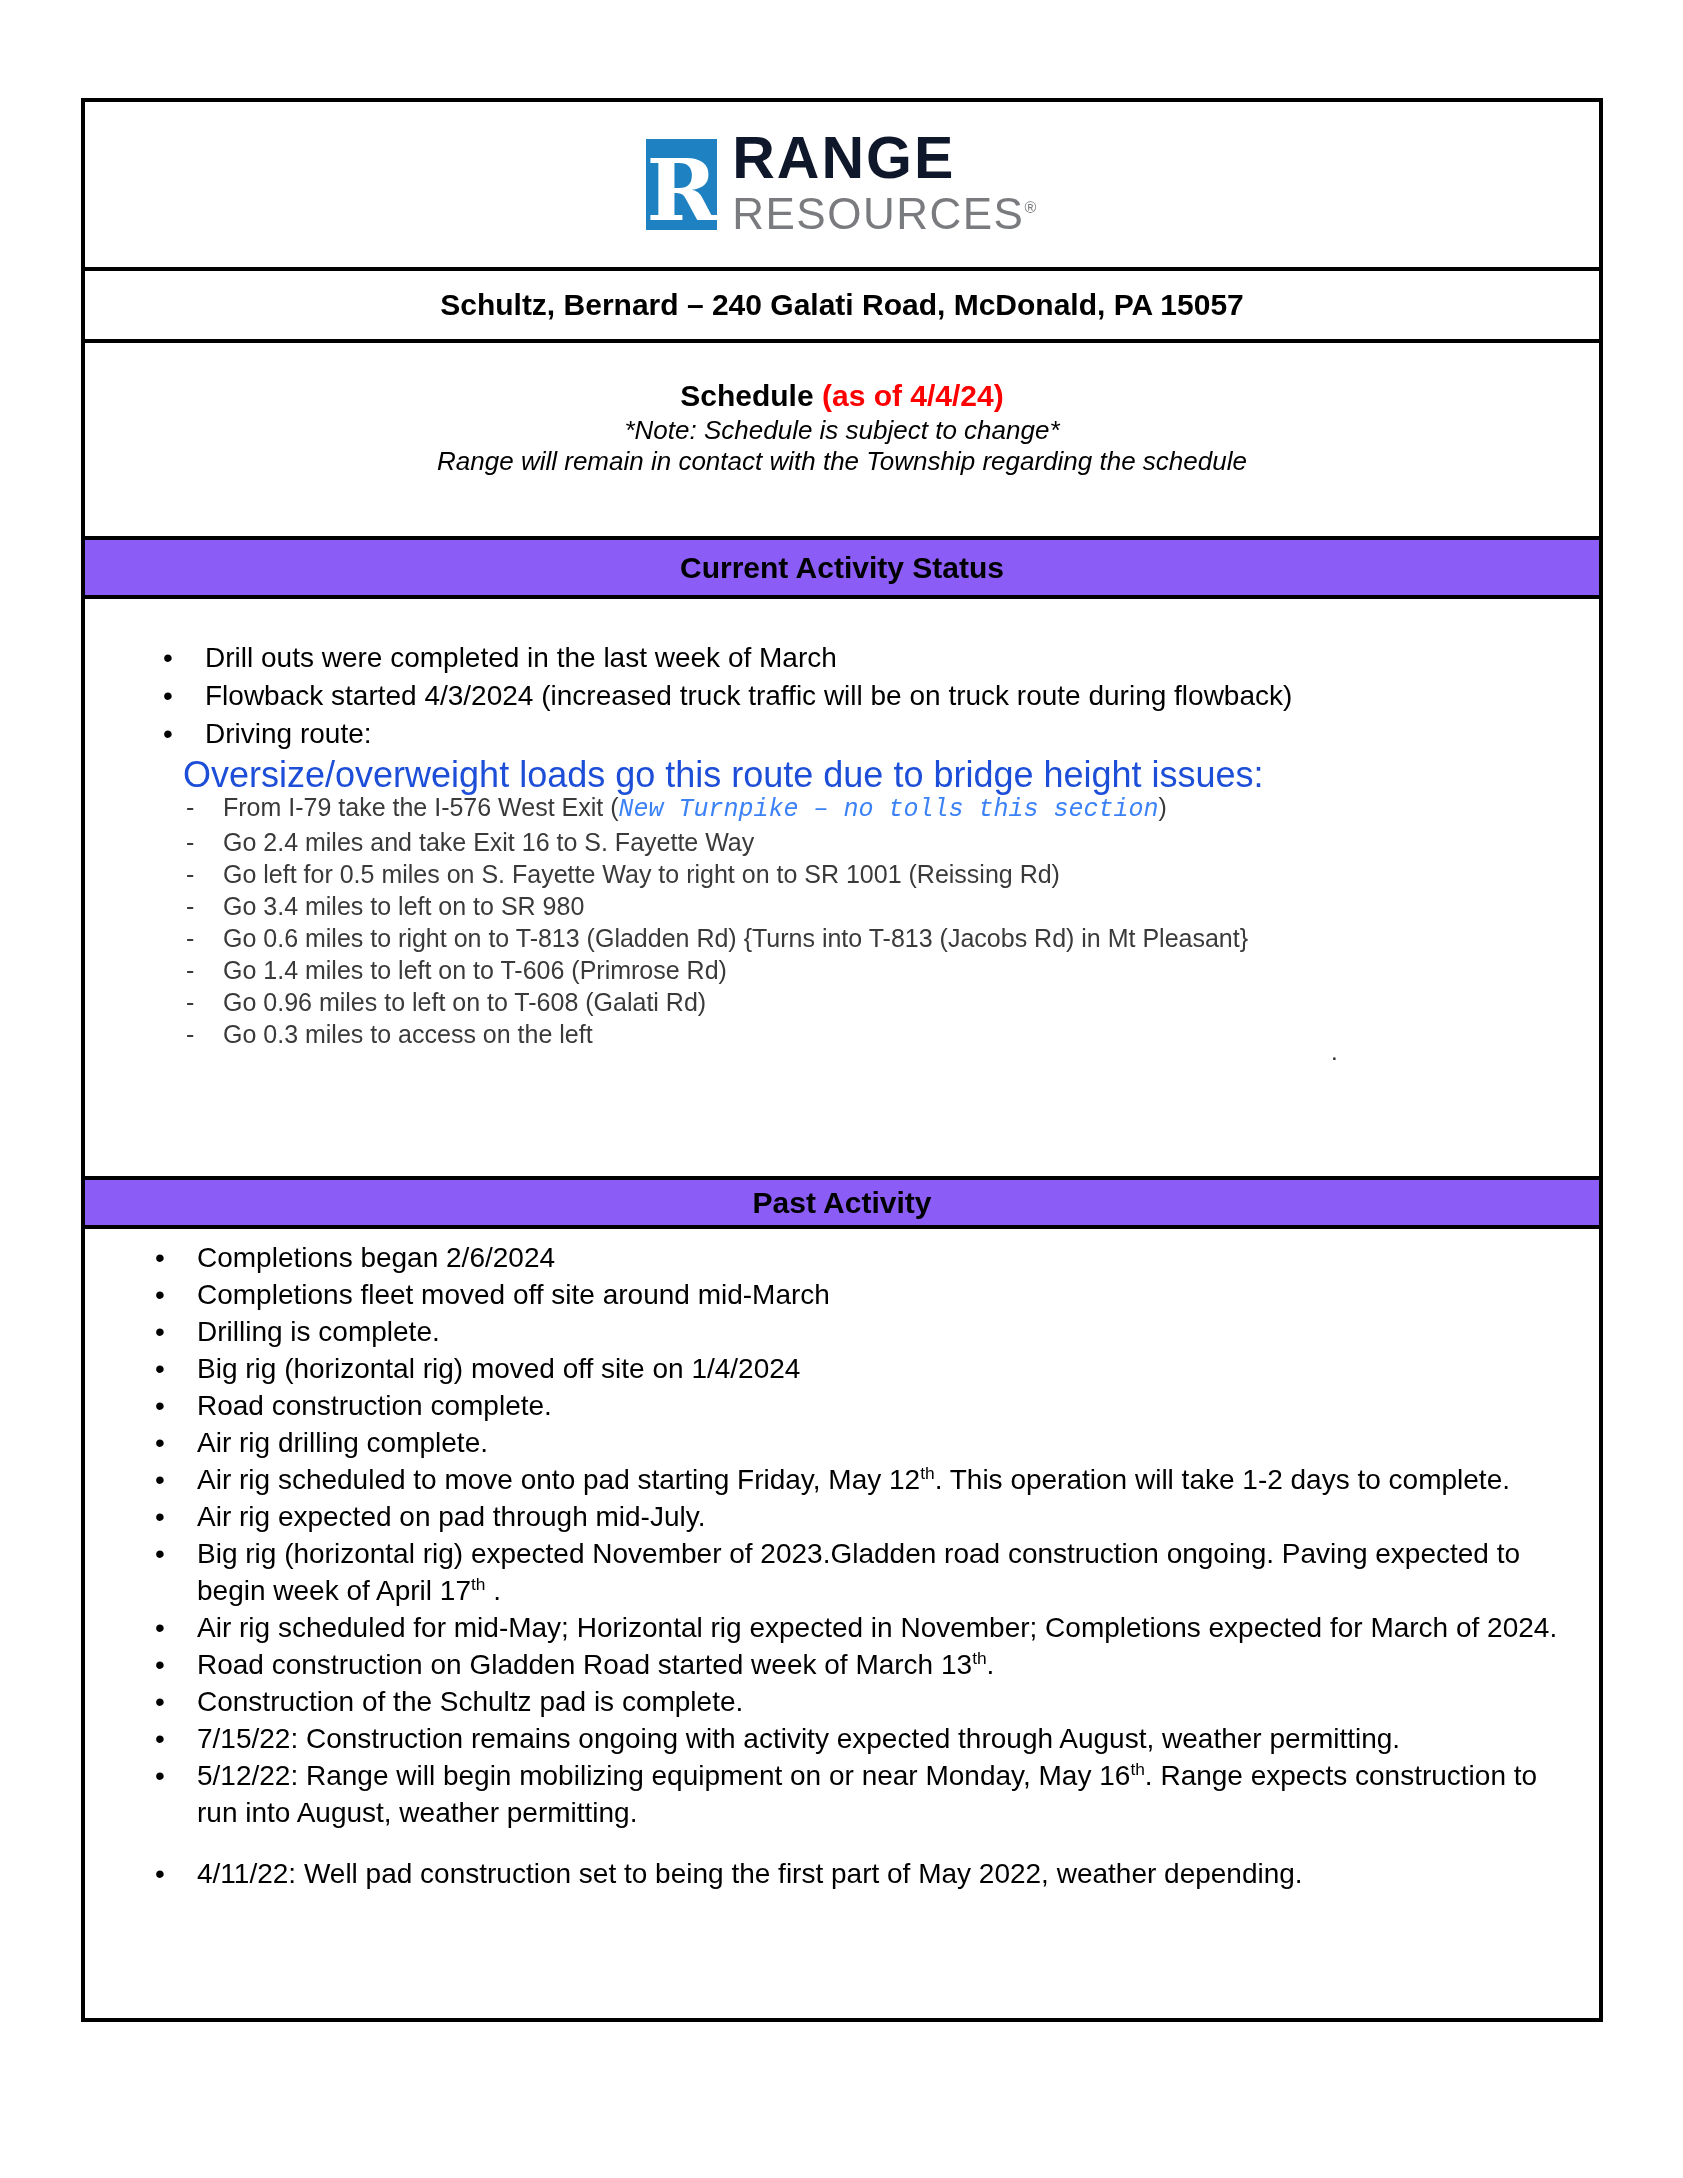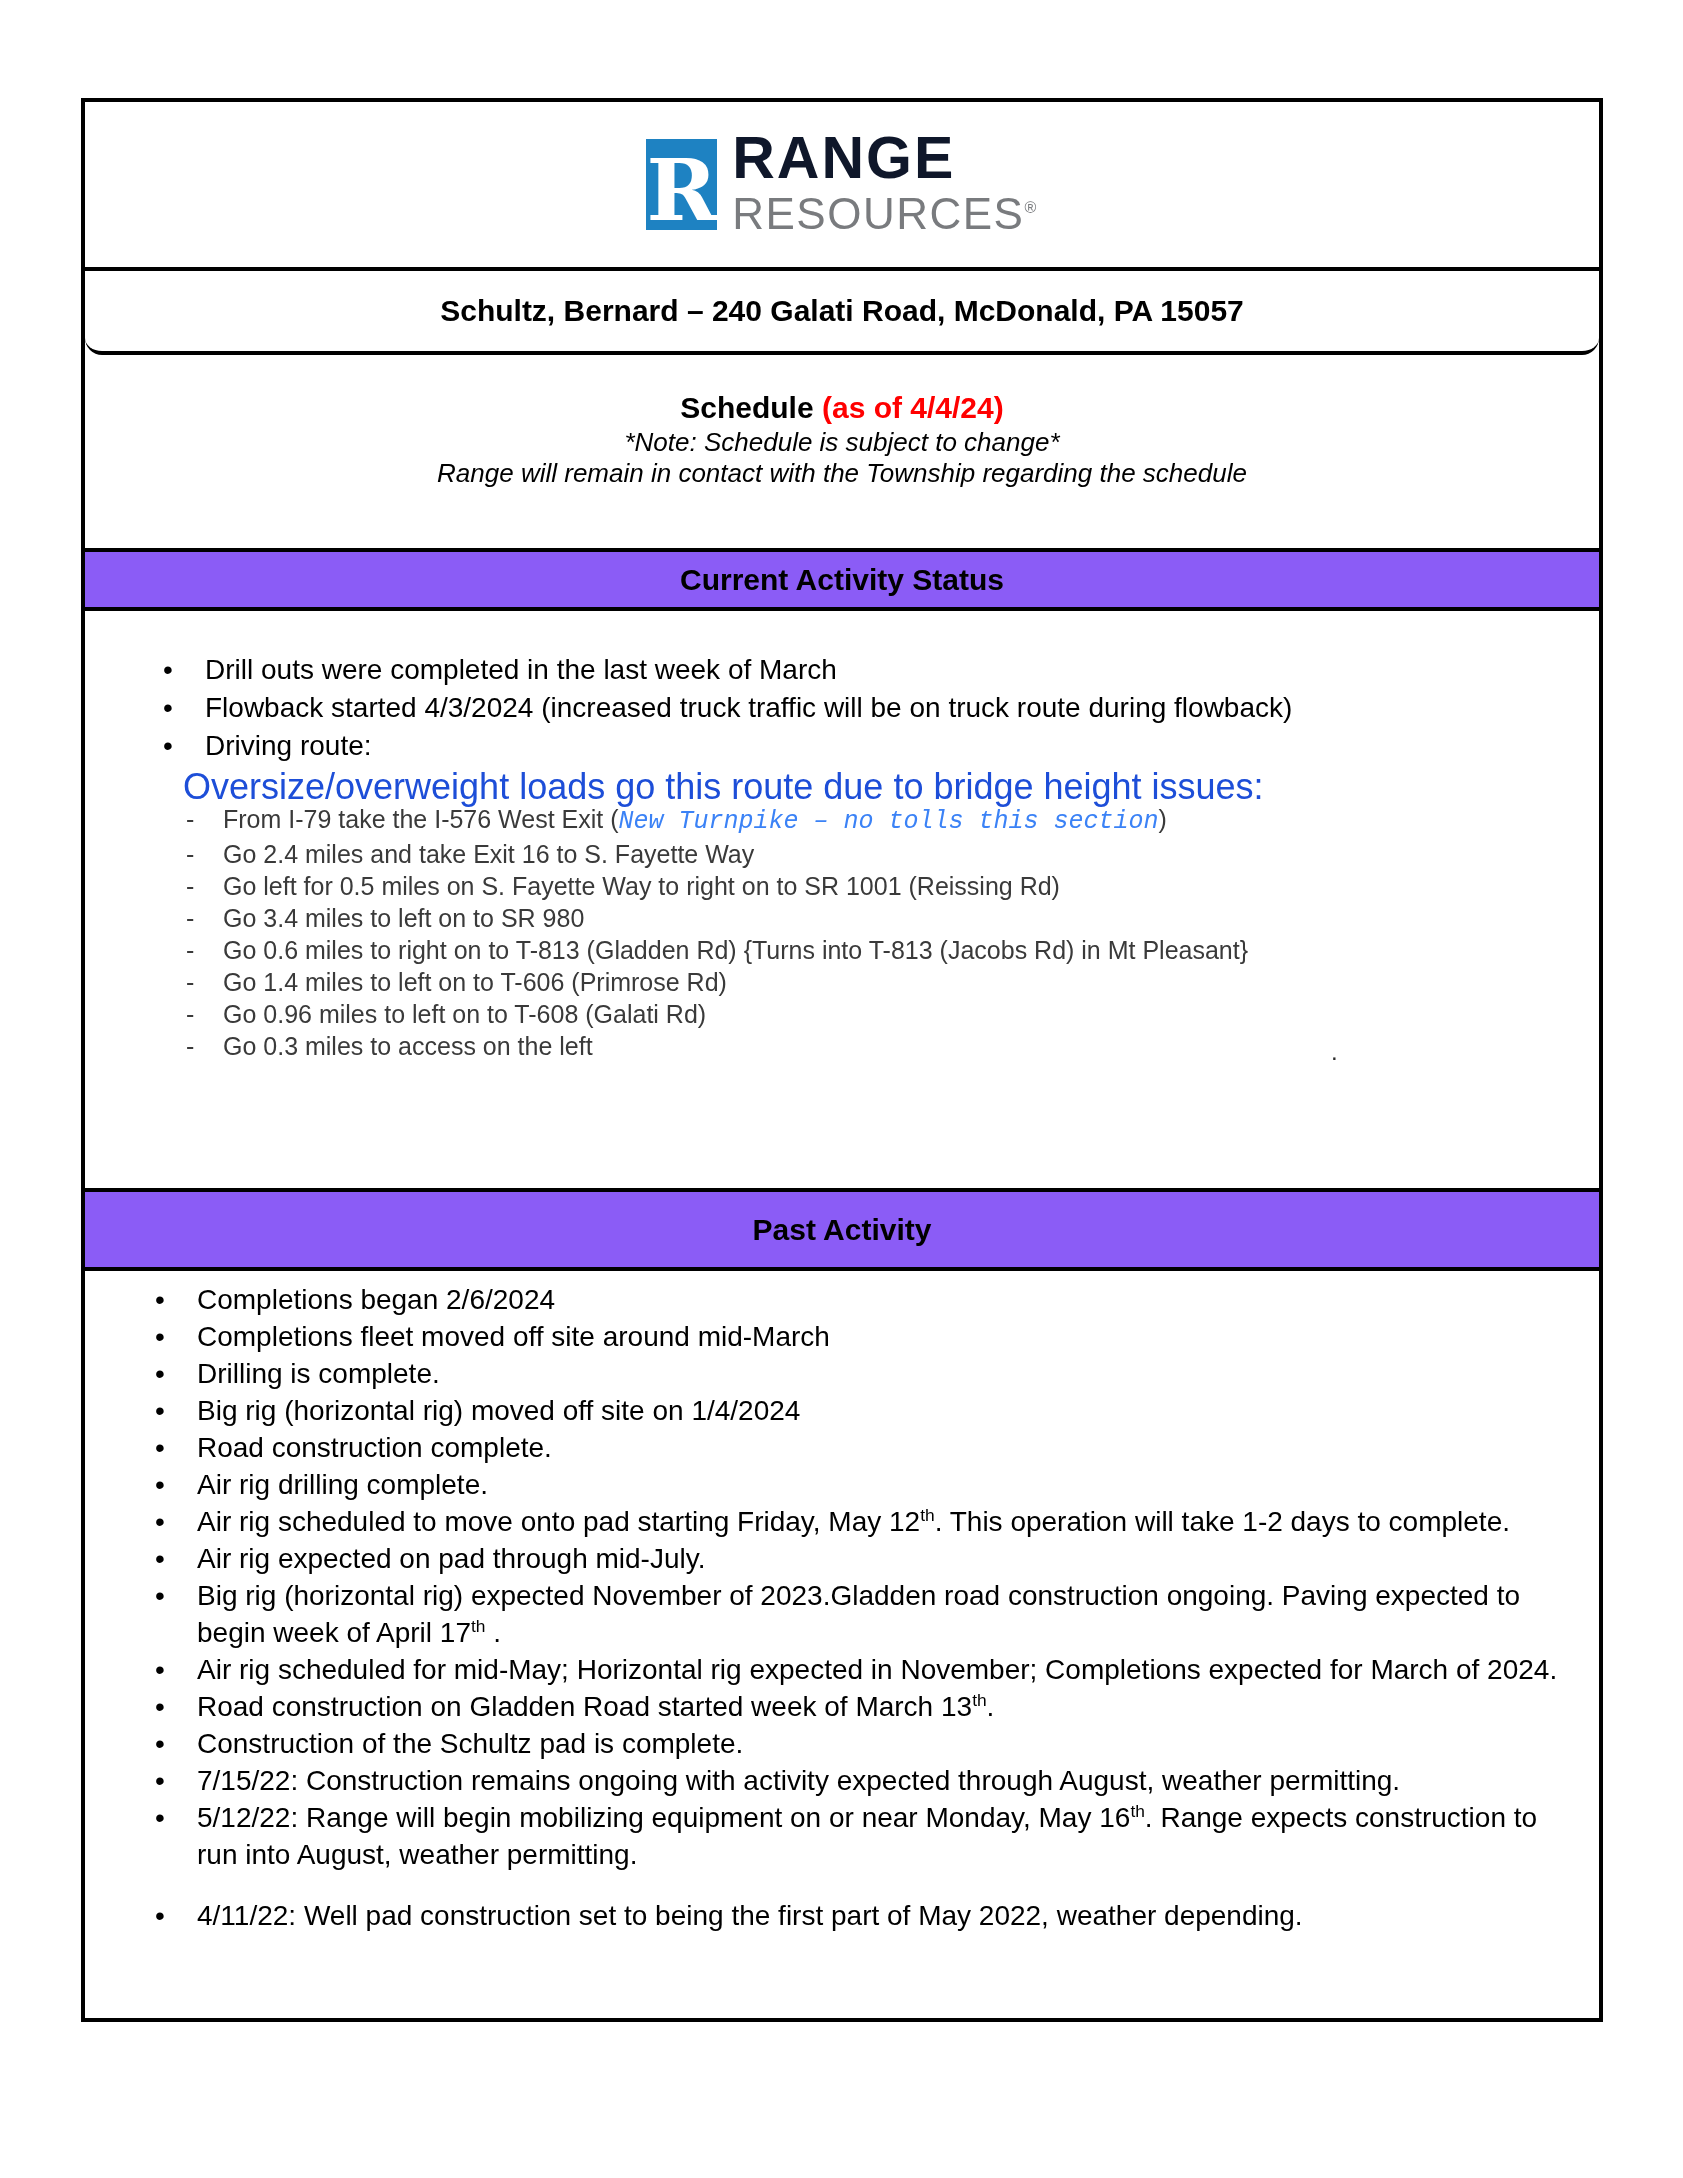--- a/index.html
+++ b/index.html
@@ -41,42 +41,42 @@
     letter-spacing:2px; line-height:53px;
   }
   .logo-resources {
     font-size:44px; color:#797b7e; letter-spacing:1.5px; line-height:46px;
     font-weight:normal;
   }
   .reg-mark { font-size:16px; vertical-align:super; color:#797b7e; }
 
   
   .row-title {
-    height:84px; border-bottom:4px solid #000;
+    height:72px; border-bottom:4px solid #000;
     display:flex; align-items:center; justify-content:center;
-    font-size:30px; font-weight:bold;border-radius:17px;
+    font-size:30px; font-weight:bold;
   }
 
   
   .row-schedule {
     height:197px; border-bottom:4px solid #000;
     text-align:center; padding-top:34px;
   }
   .schedule-heading { font-size:30px; font-weight:bold; line-height:38px; }
   .schedule-heading .red { color:#ff0000; }
   .schedule-note { font-size:26px; font-style:italic; line-height:31px; }
 
   
   .row-section-header {
     border-bottom:4px solid #000; background:#8b5cf6;
     display:flex; align-items:center; justify-content:center;
     font-size:30px; font-weight:bold;
   }
   .row-header-current { height:59px; }
-  .row-header-past { height:79px; }
+  .row-header-past { height:49px; }
 
   
   .row-current {
     height:581px; border-bottom:4px solid #000;
     padding:40px 24px 0 74px;
   }
   .row-past {
     flex:1;
     padding:10px 24px 0 66px;
   }

